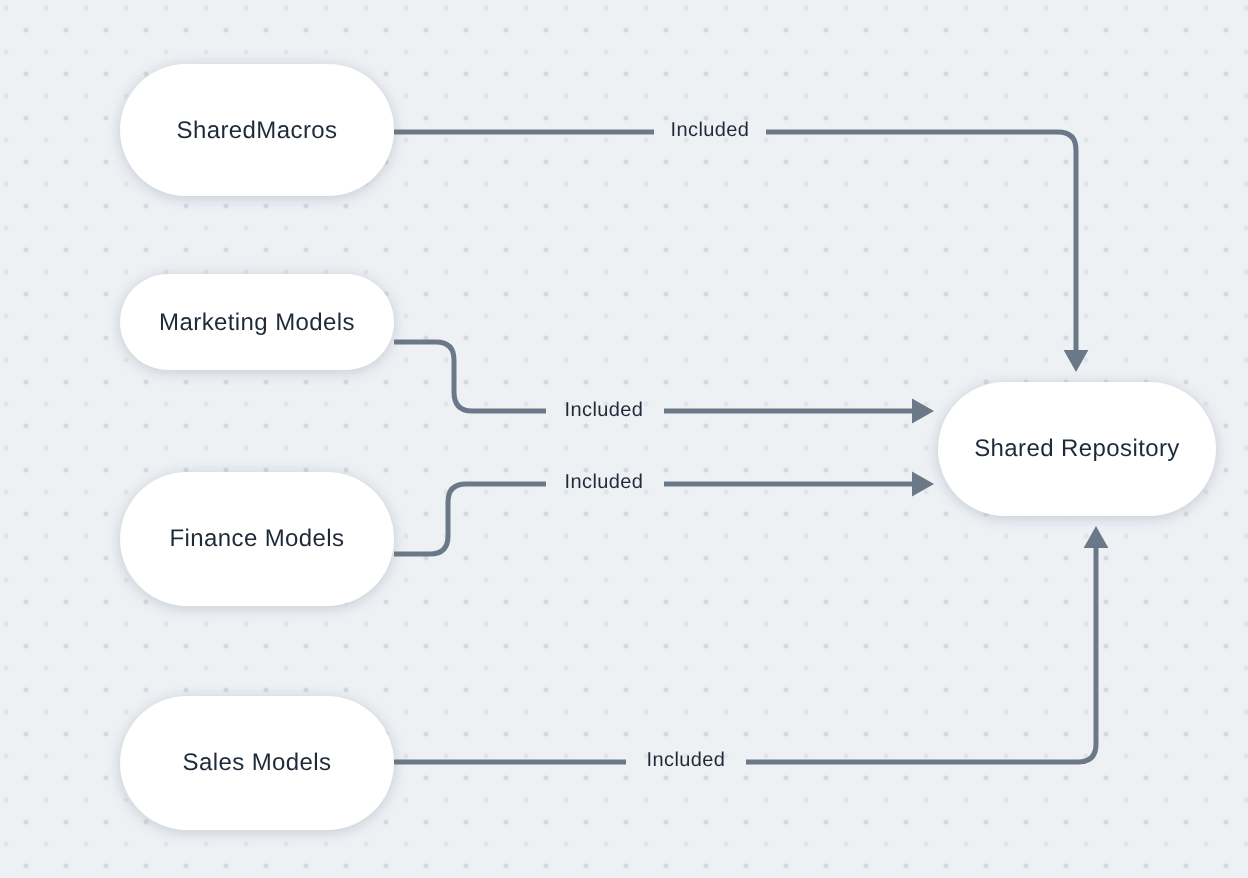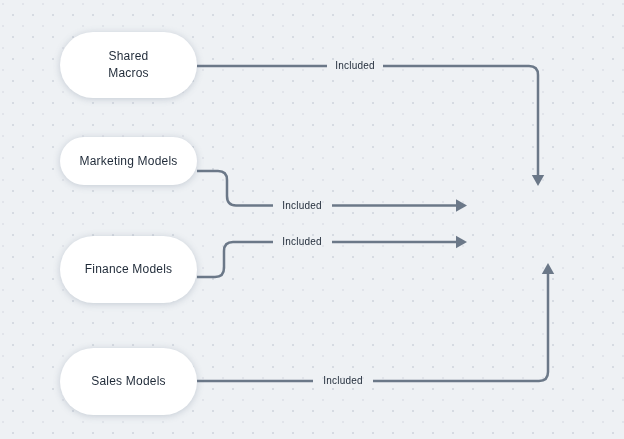--- a/index.html
+++ b/index.html
@@ -41,21 +41,21 @@
   .arrow{
     fill:var(--line);
     stroke:none;
   }
   .node{
     position:absolute;
     background:var(--node-bg);
     border-radius:34px;
     box-shadow:0 1px 7px rgba(100,115,140,0.30);
     display:flex;
-    flex-direction:column;
+    flex-direction:row;
     align-items:center;
     justify-content:center;
     text-align:center;
     color:var(--text);
     font-size:12px;
     line-height:17px;
     letter-spacing:0.2px;
   }
   .edge-label{
     position:absolute;
@@ -109,19 +109,22 @@
   </div>
 
   <div class="node" style="left:60px; top:236px; width:137px; height:67px;">
     <span>Finance Models</span>
   </div>
 
   <div class="node" style="left:60px; top:348px; width:137px; height:67px;text-align:right;">
     <span>Sales Models</span>
   </div>
 
+  <div class="node" style="left:469px; top:191px; width:139px; height:67px;">
+    <span>Shared Repository</span>
+  </div>
 
   <span class="edge-label" style="left:355px; top:66px;">Included</span>
   <span class="edge-label" style="left:302px; top:205.5px;">Included</span>
   <span class="edge-label" style="left:302px; top:242px;">Included</span>
   <span class="edge-label" style="left:343px; top:381px;">Included</span>
 
 </div>
 
 </body></html>

